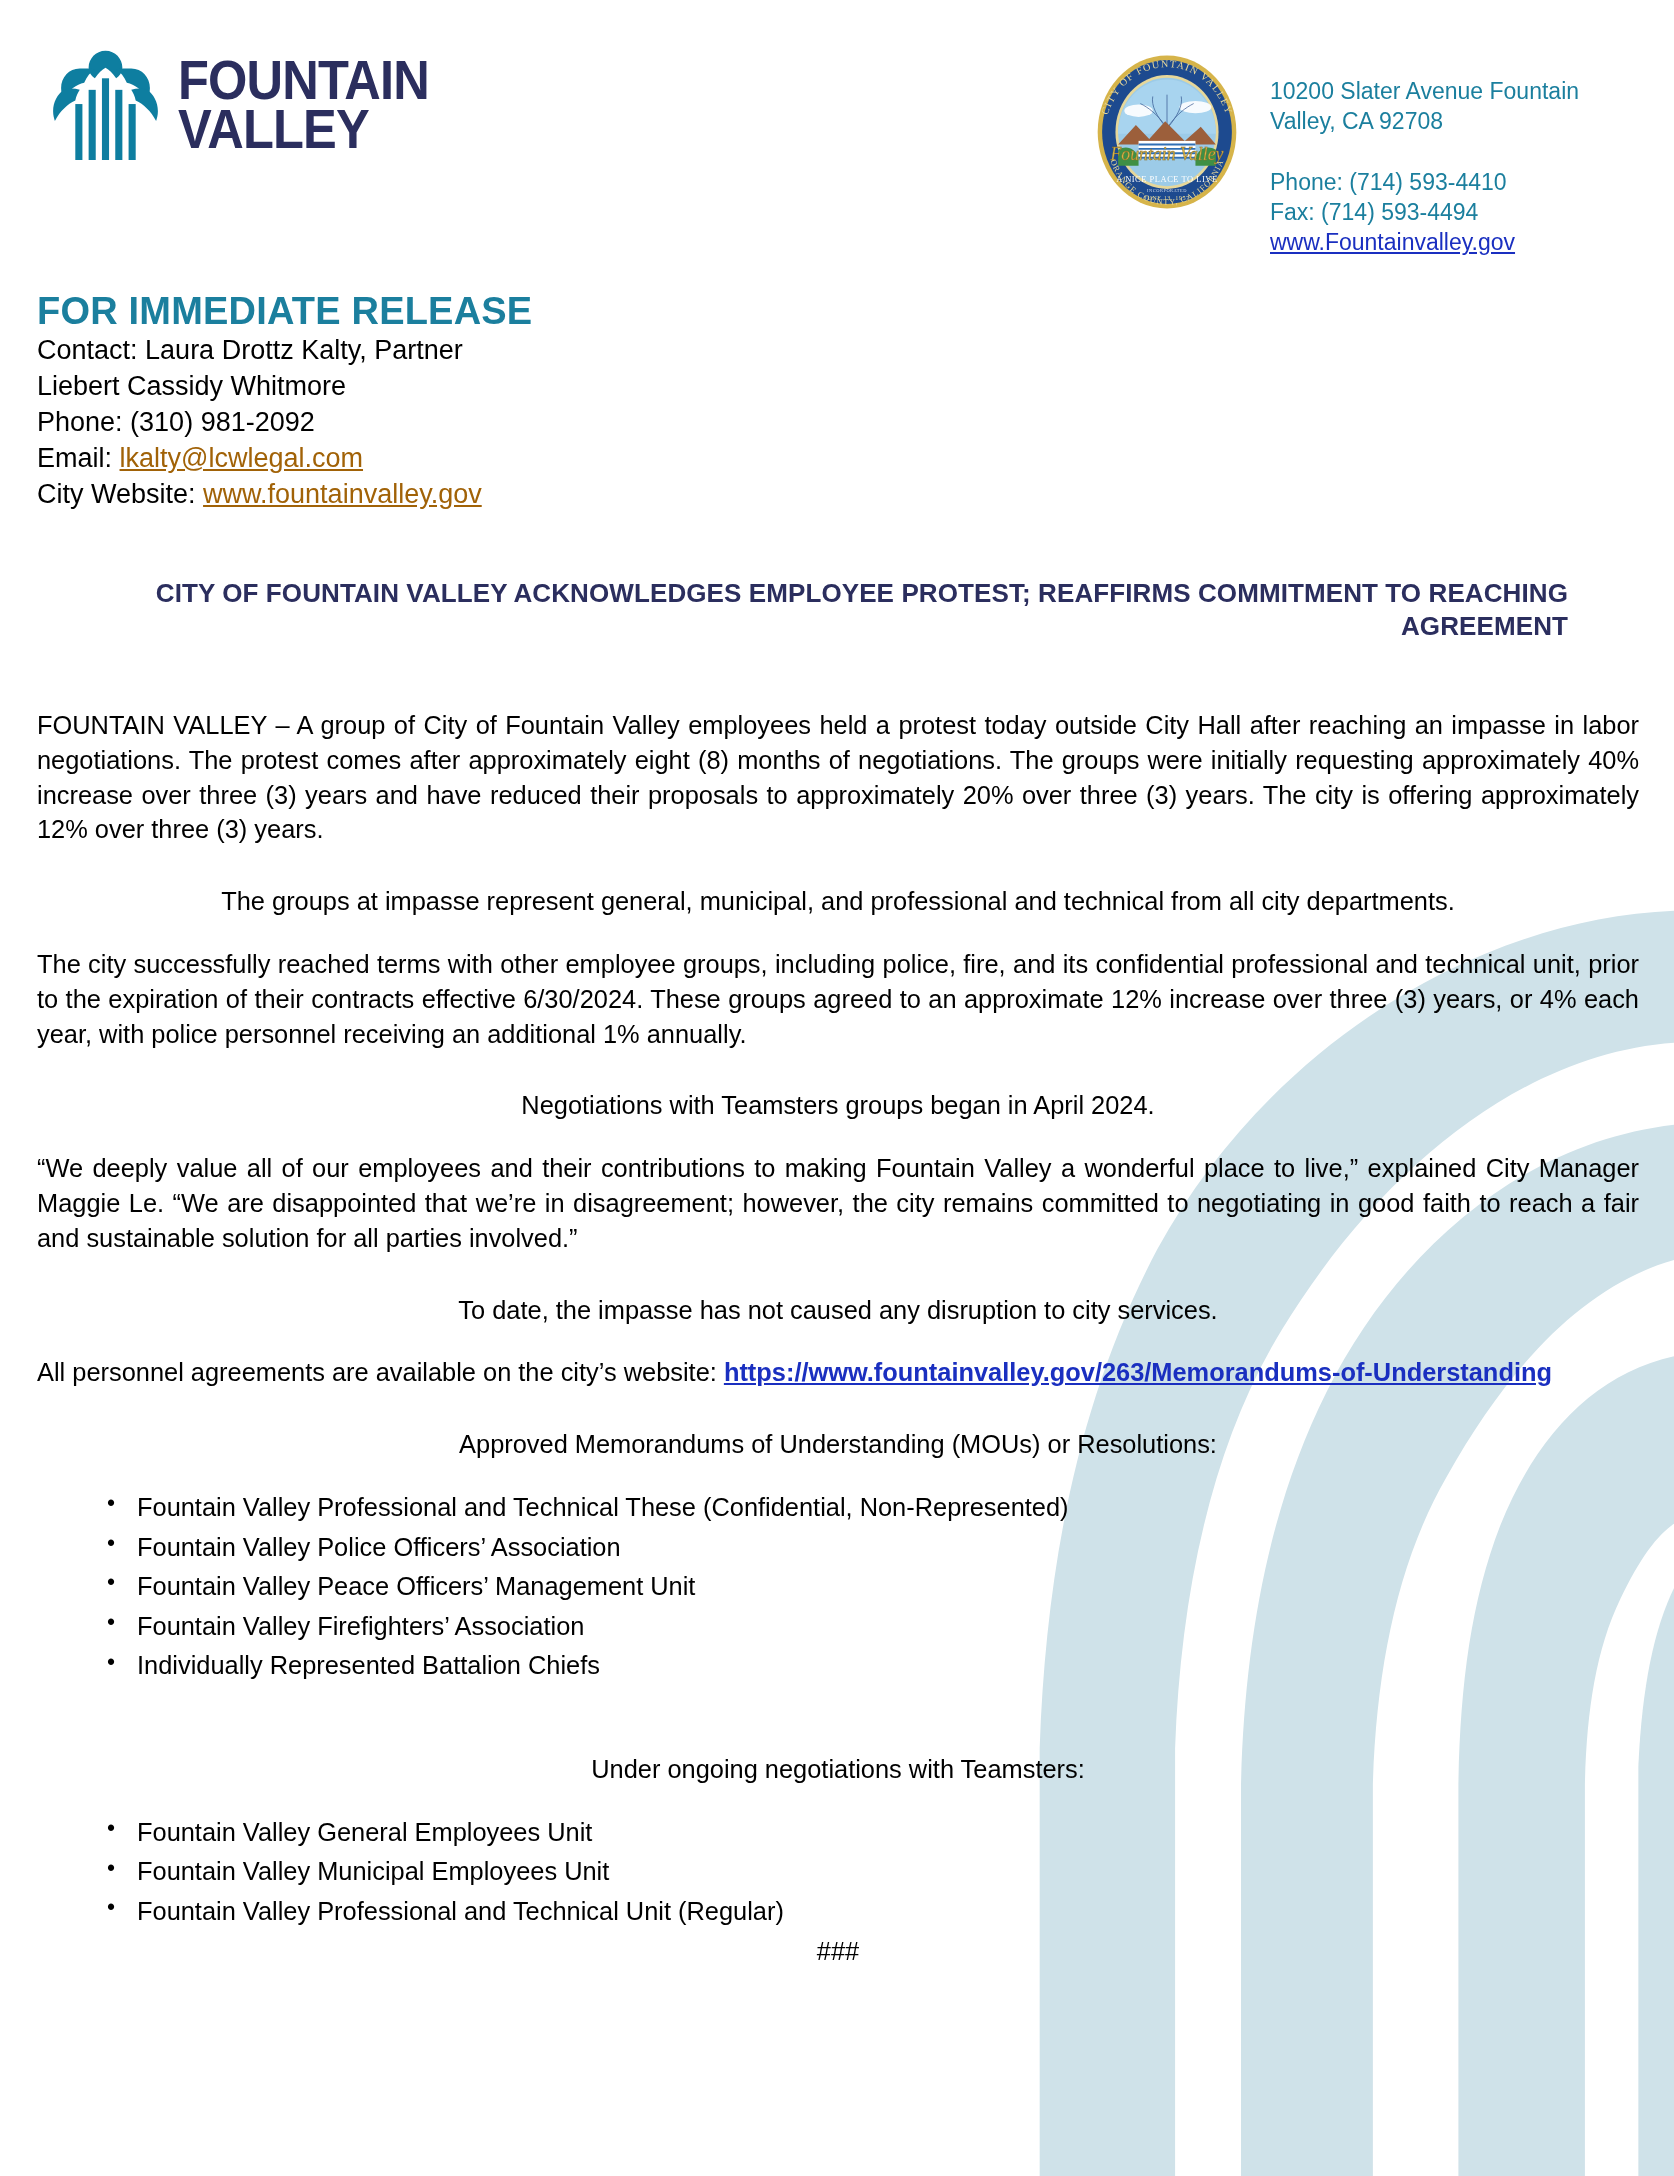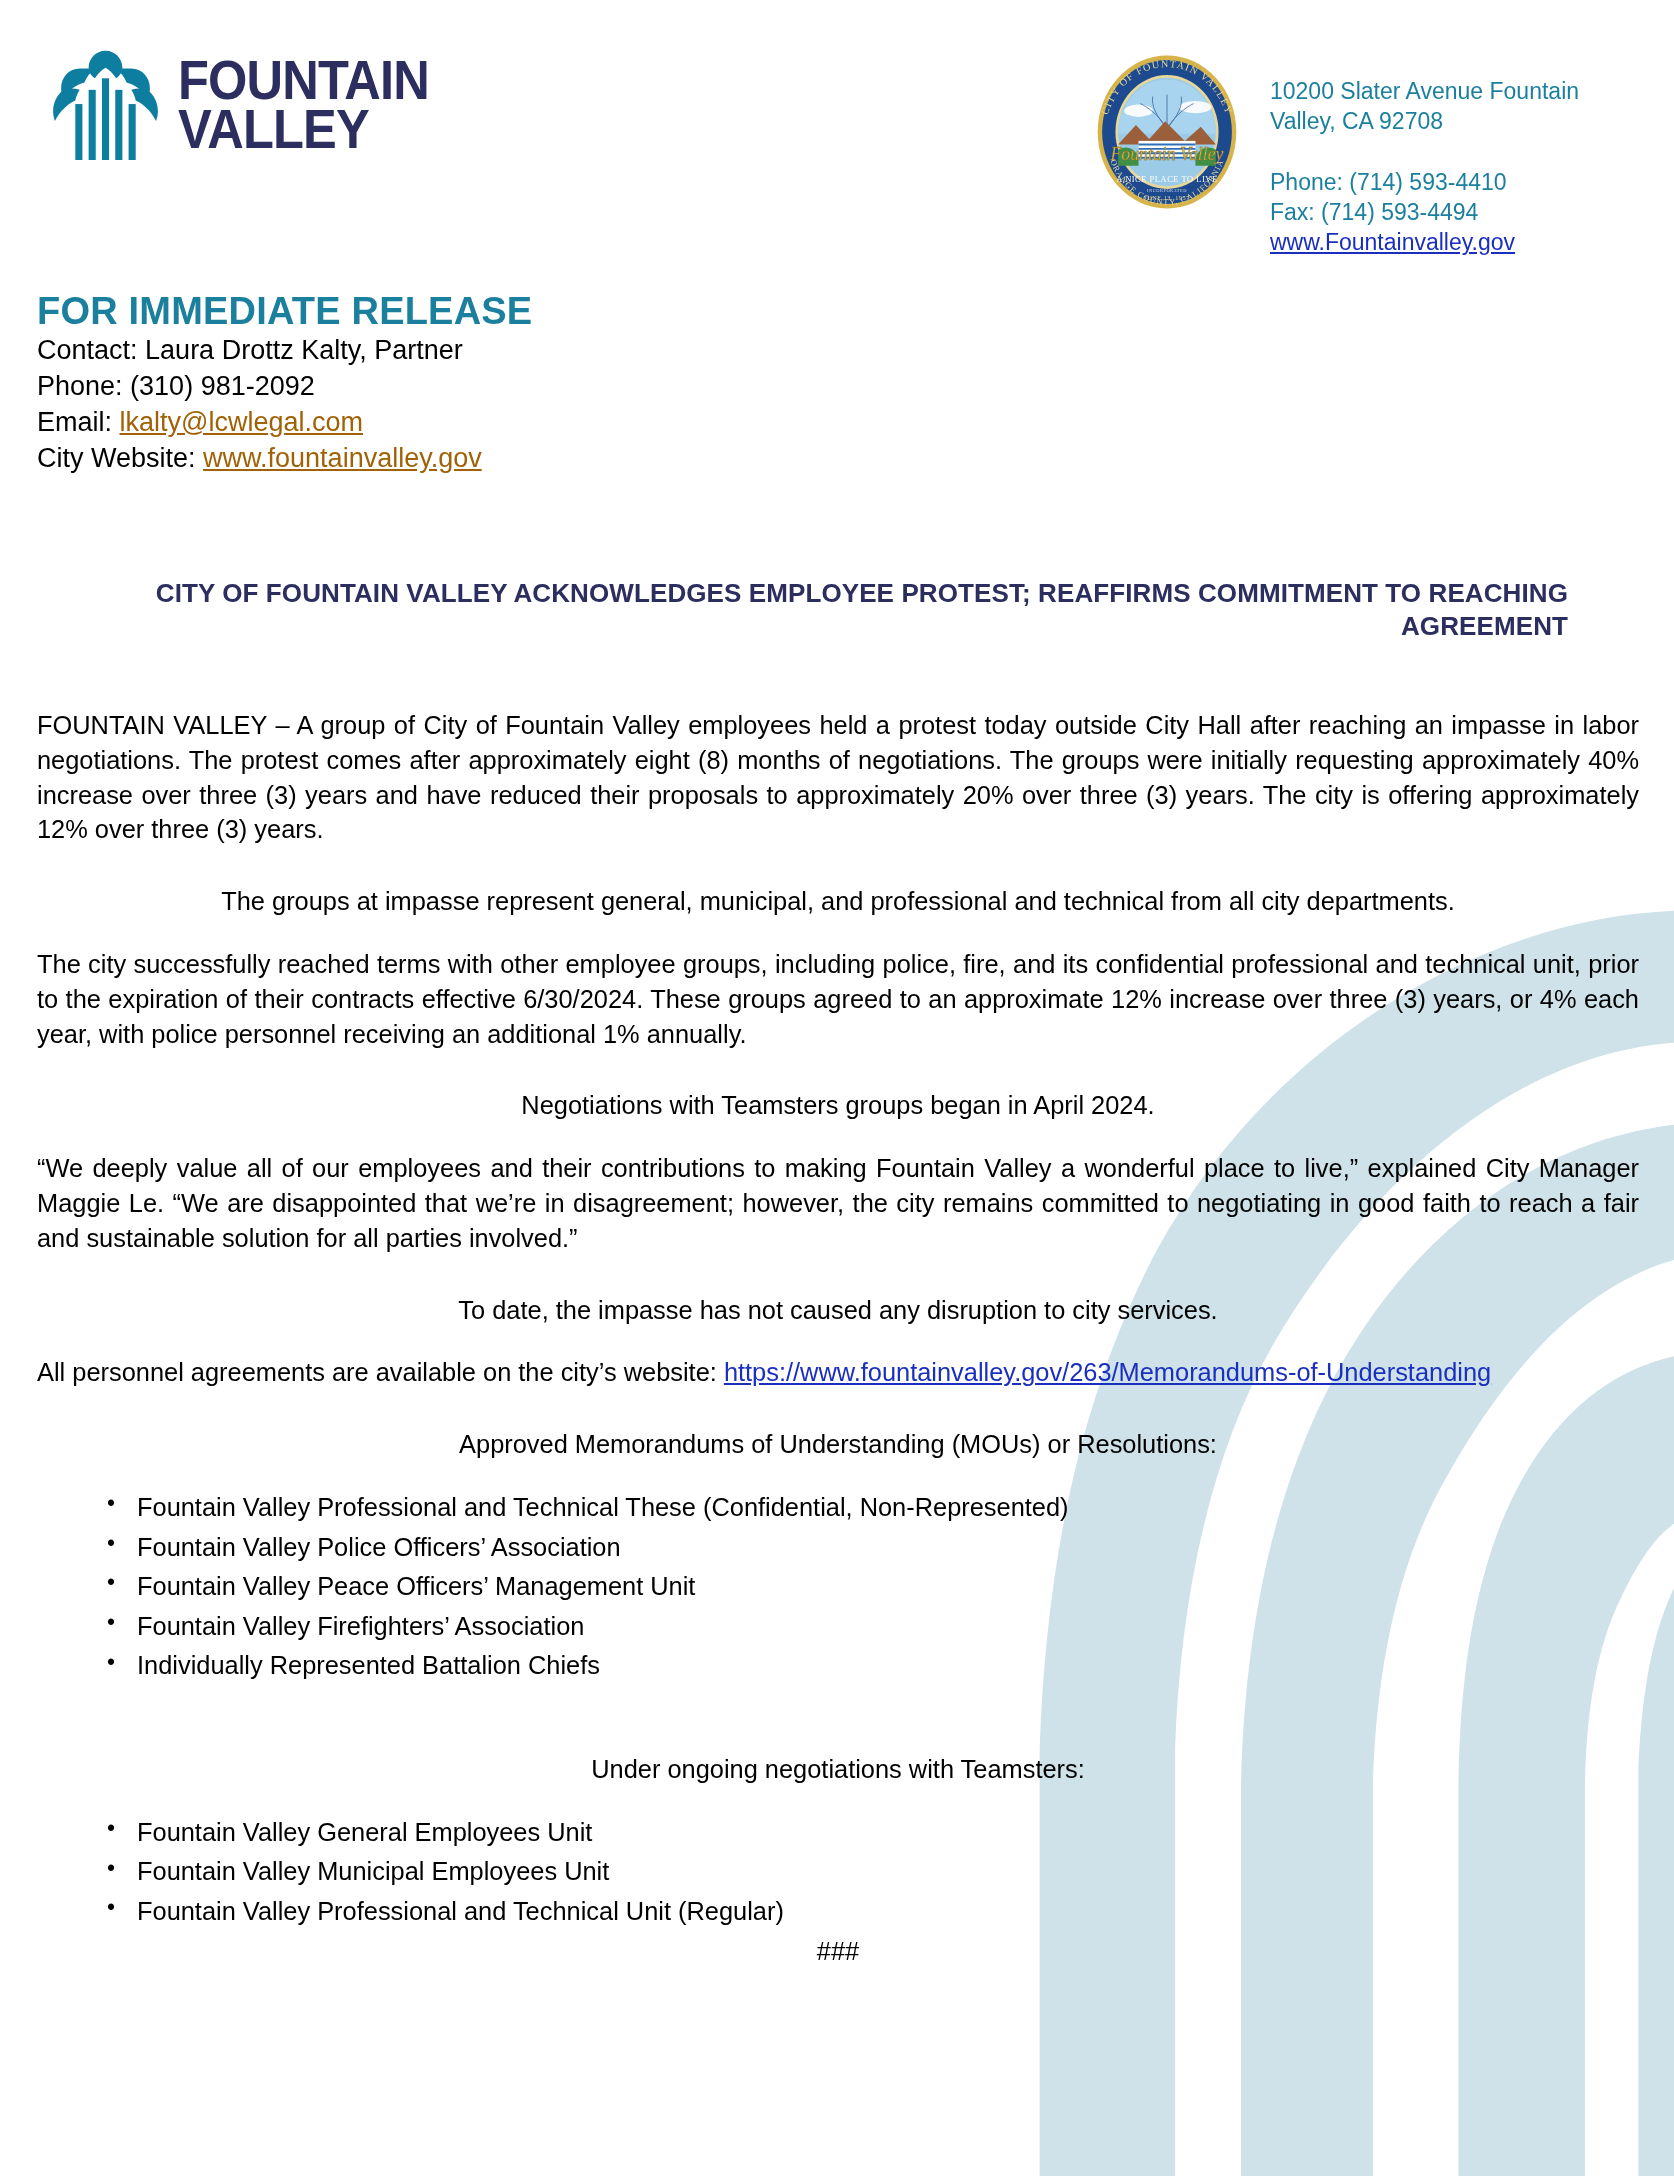--- a/index.html
+++ b/index.html
@@ -75,21 +75,21 @@
     letter-spacing:0.1px;
   }
 
   
   .body{
     position:absolute; left:37px; top:708px; width:1602px;
     font-size:25.4px; line-height:1.37; color:#000;
   }
   .body p{margin:0 0 28px 0; text-align:justify;}
   .body p.nojust{text-align:center;margin-top:37px;}
-  .body a{color:#1a2fc0; text-decoration:underline; word-break:break-all;}
+  .body a{color:#1a2fc0; text-decoration:underline; word-break:break-all;font-weight:bold;}
 
   .listhead{margin:0 0 1.8px 0;}
   ul.units{
     margin:0 0 0 0; padding:0 0 0 100px; list-style:none;
   }
   ul.units li{
     position:relative; margin:0 0 5.3px 0; line-height:1.35;
   }
   ul.units li::before{
     content:"\2022";
@@ -221,20 +221,21 @@
       </div>
     </div>
 
     <div class="fir">FOR IMMEDIATE RELEASE</div>
 
     <div class="contact">
       <div>
         <span>Contact:</span>
         <span>Laura Drottz Kalty, Partner</span>
       </div>
+      <div>Liebert Cassidy Whitmore</div>
       <div>
         <span>Phone:</span>
         <span>(310) 981-2092</span>
       </div>
       <div>
         <span>Email:</span>
         <a href="#">lkalty@lcwlegal.com</a>
       </div>
       <div>
         <span>City Website:</span>

